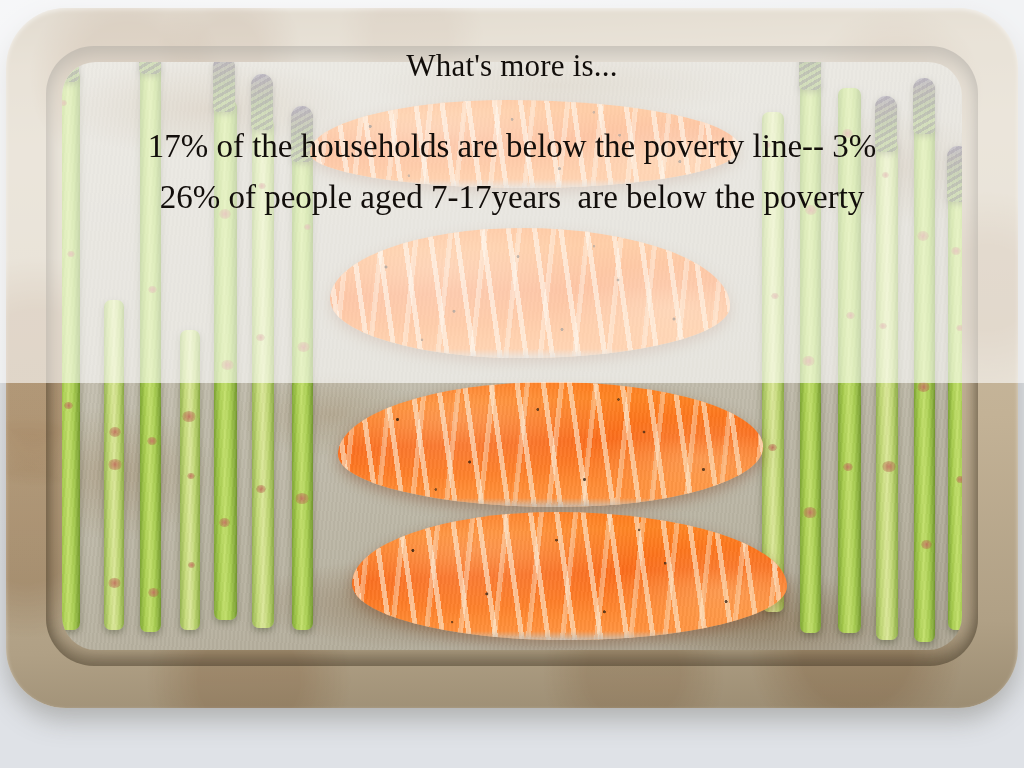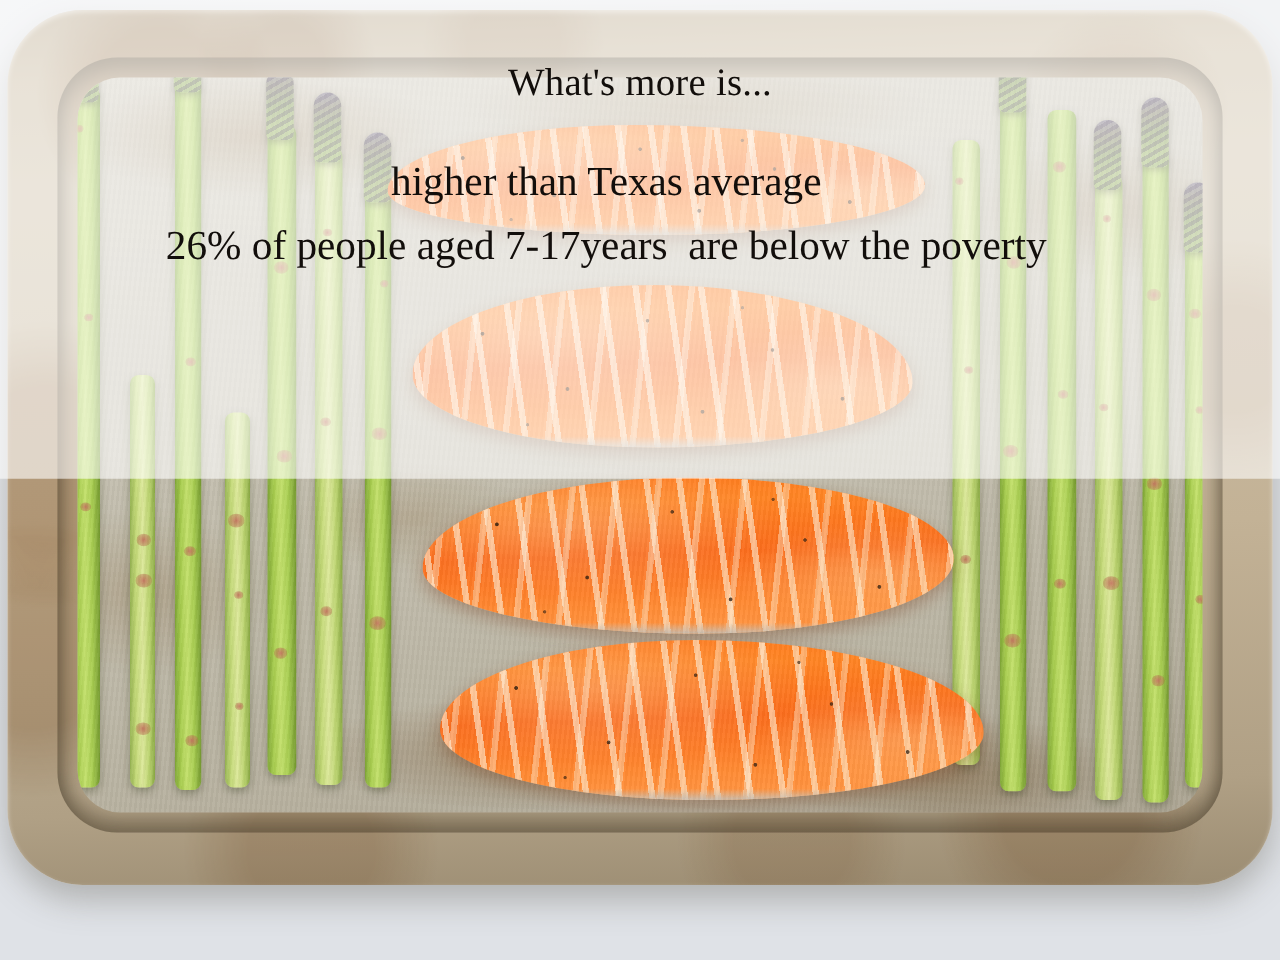--- a/index.html
+++ b/index.html
@@ -142,21 +142,21 @@
   }
 
   
   .overlay{
     position:absolute; left:0; top:0; width:1024px; height:383px;
     background:rgba(255,255,255,.60);
     pointer-events:none;
   }
   .text-layer{
     position:absolute; left:0; top:0; width:1024px; height:450px;
-    display:flex; flex-direction:column; 
+    display:flex; flex-direction:column; align-items:center;
     color:#120e0b;
   }
   #headline{
     margin-top:50px;
     font-size:31px; font-weight:400; letter-spacing:.2px;
     text-align:center; line-height:1.05;
   }
   #body-lines{
     margin-top:38px; width:970px;
     font-size:33px; line-height:51px; text-align:center;
@@ -284,16 +284,16 @@
           <div class="pepper"></div>
           <div class="skin-edge"></div>
         </div>
       </div>
   </div>
 
   <div class="overlay"></div>
 
   <div class="text-layer">
     <div id="headline">What's more is...</div>
-    <div id="body-lines"><span class="ln">higher than Texas average</span><span class="ln">26% of people aged 7-17years  are below the poverty</span></div>
+    <div id="body-lines"><span class="ln">17% of the households are below the poverty line-- 3%</span><span class="ln">26% of people aged 7-17years  are below the poverty</span></div>
   </div>
 
 </div>
 
 </body></html>

